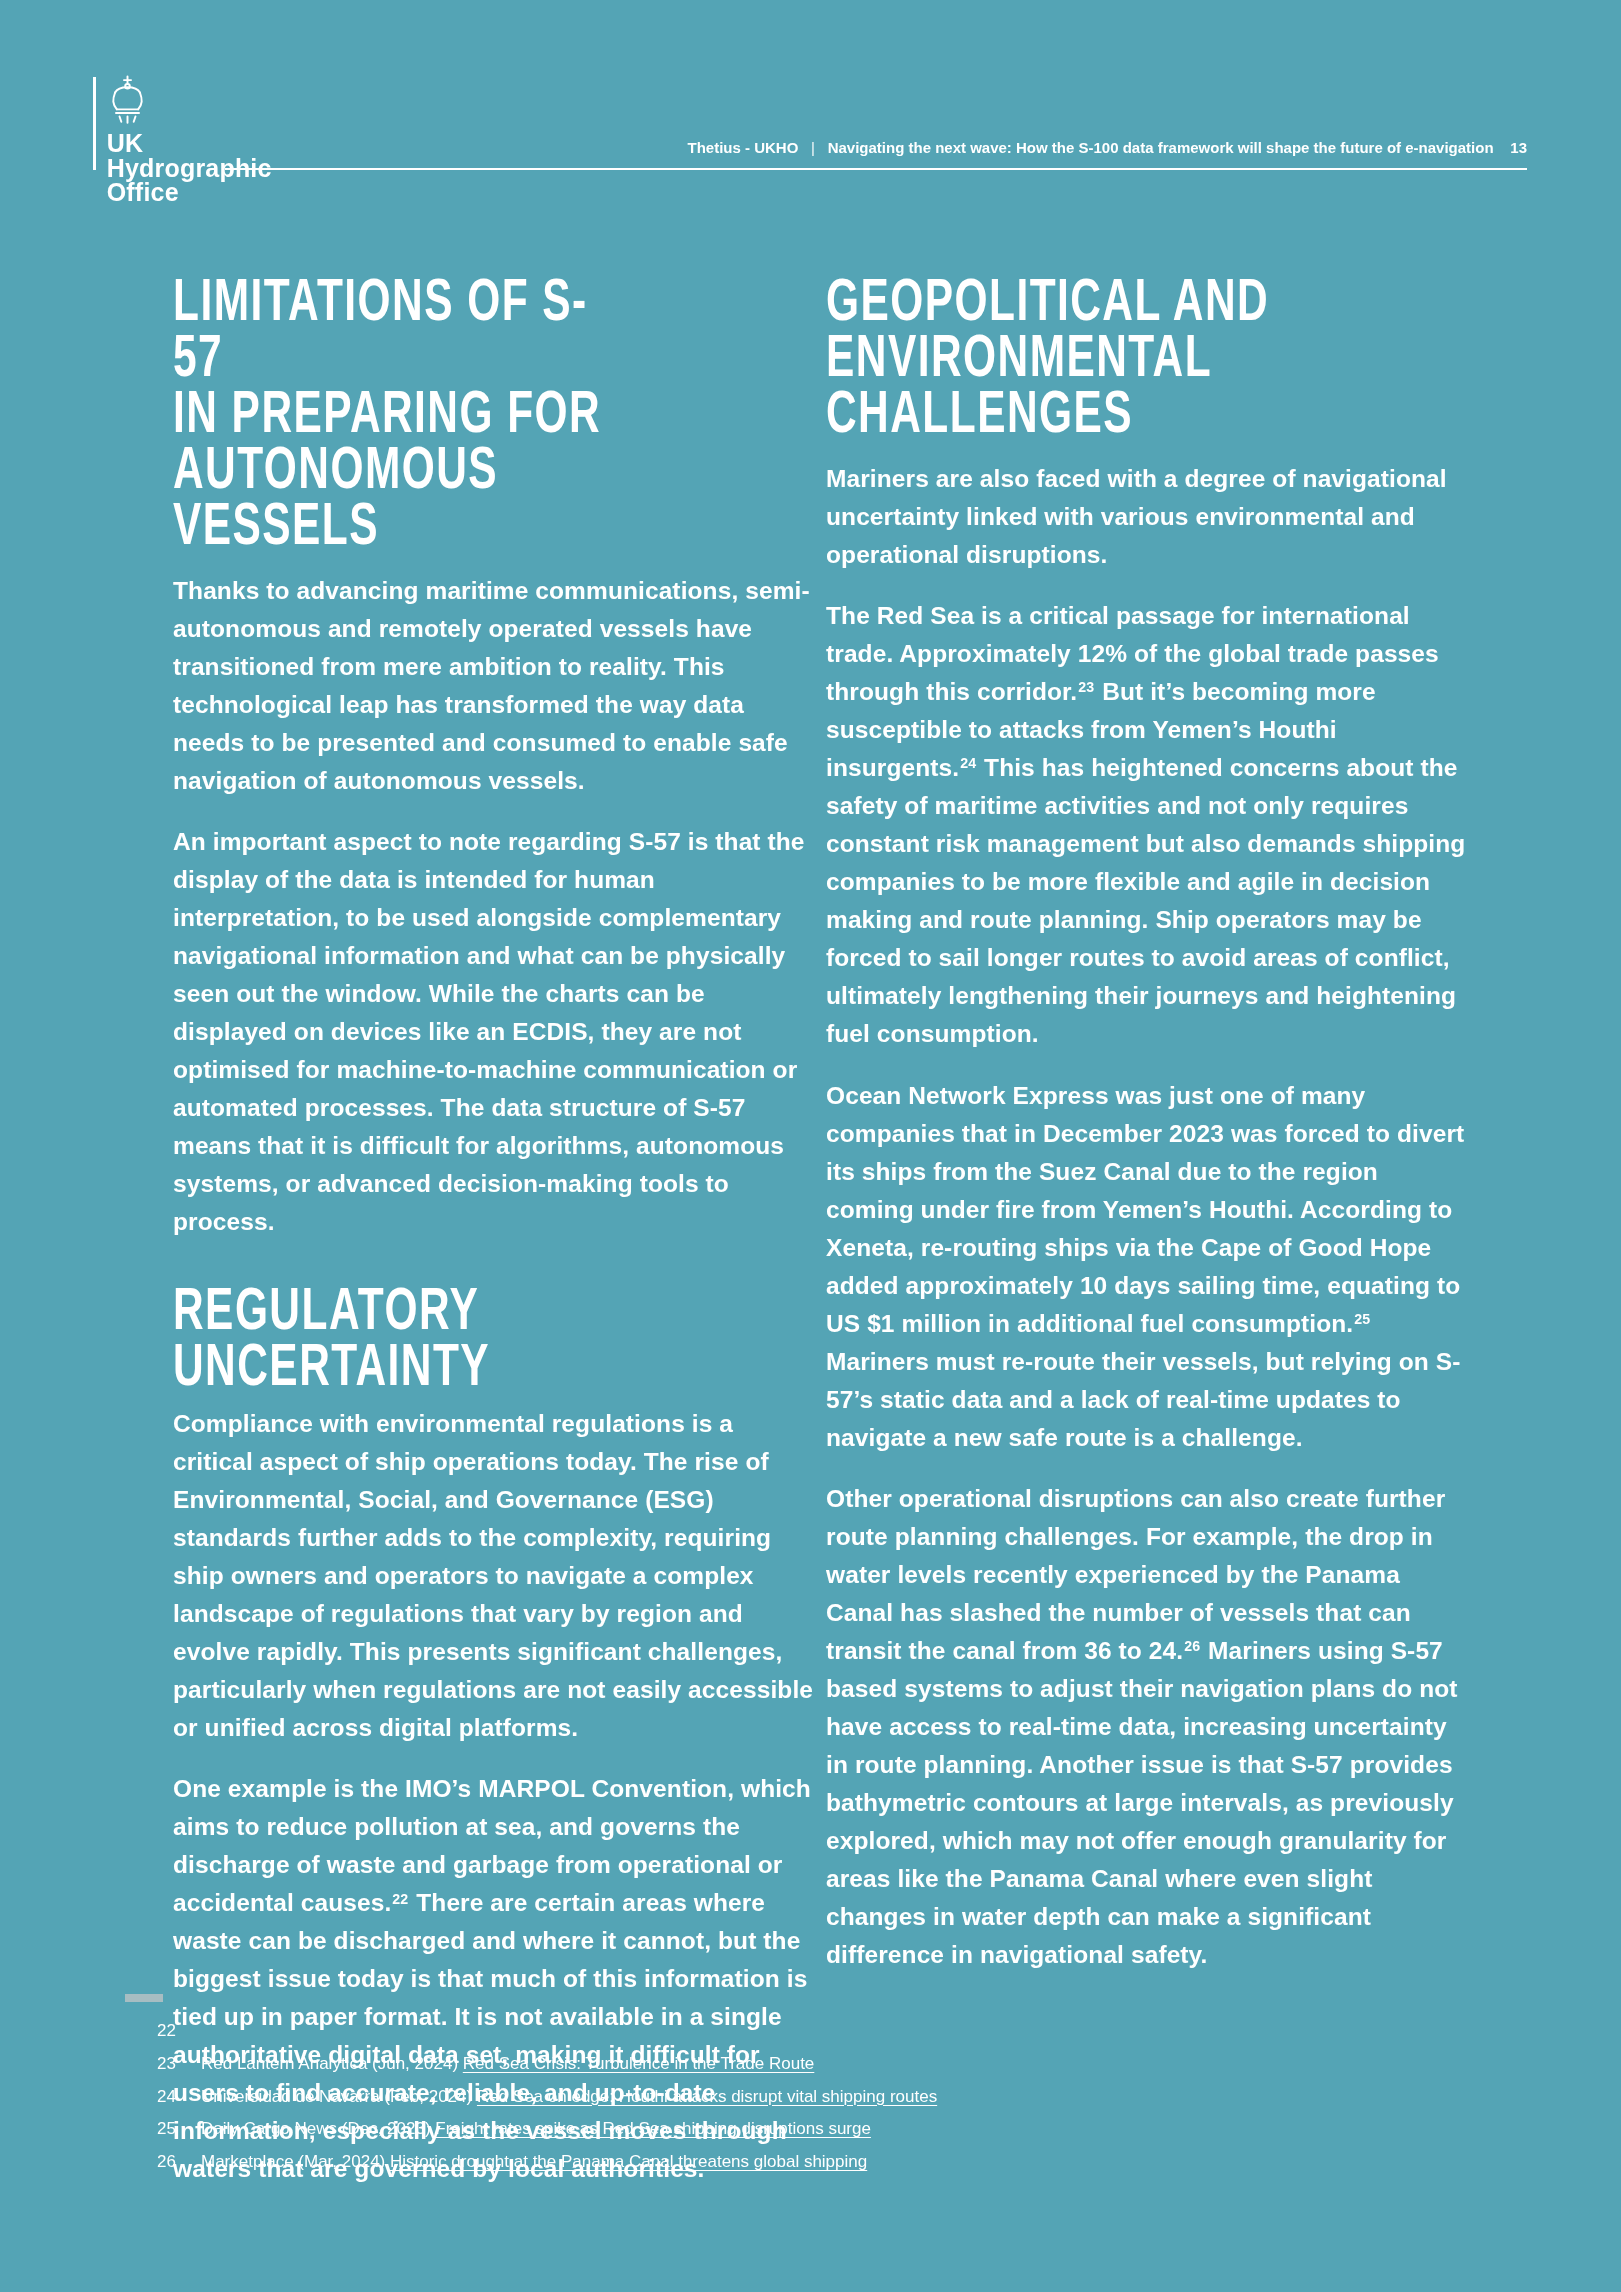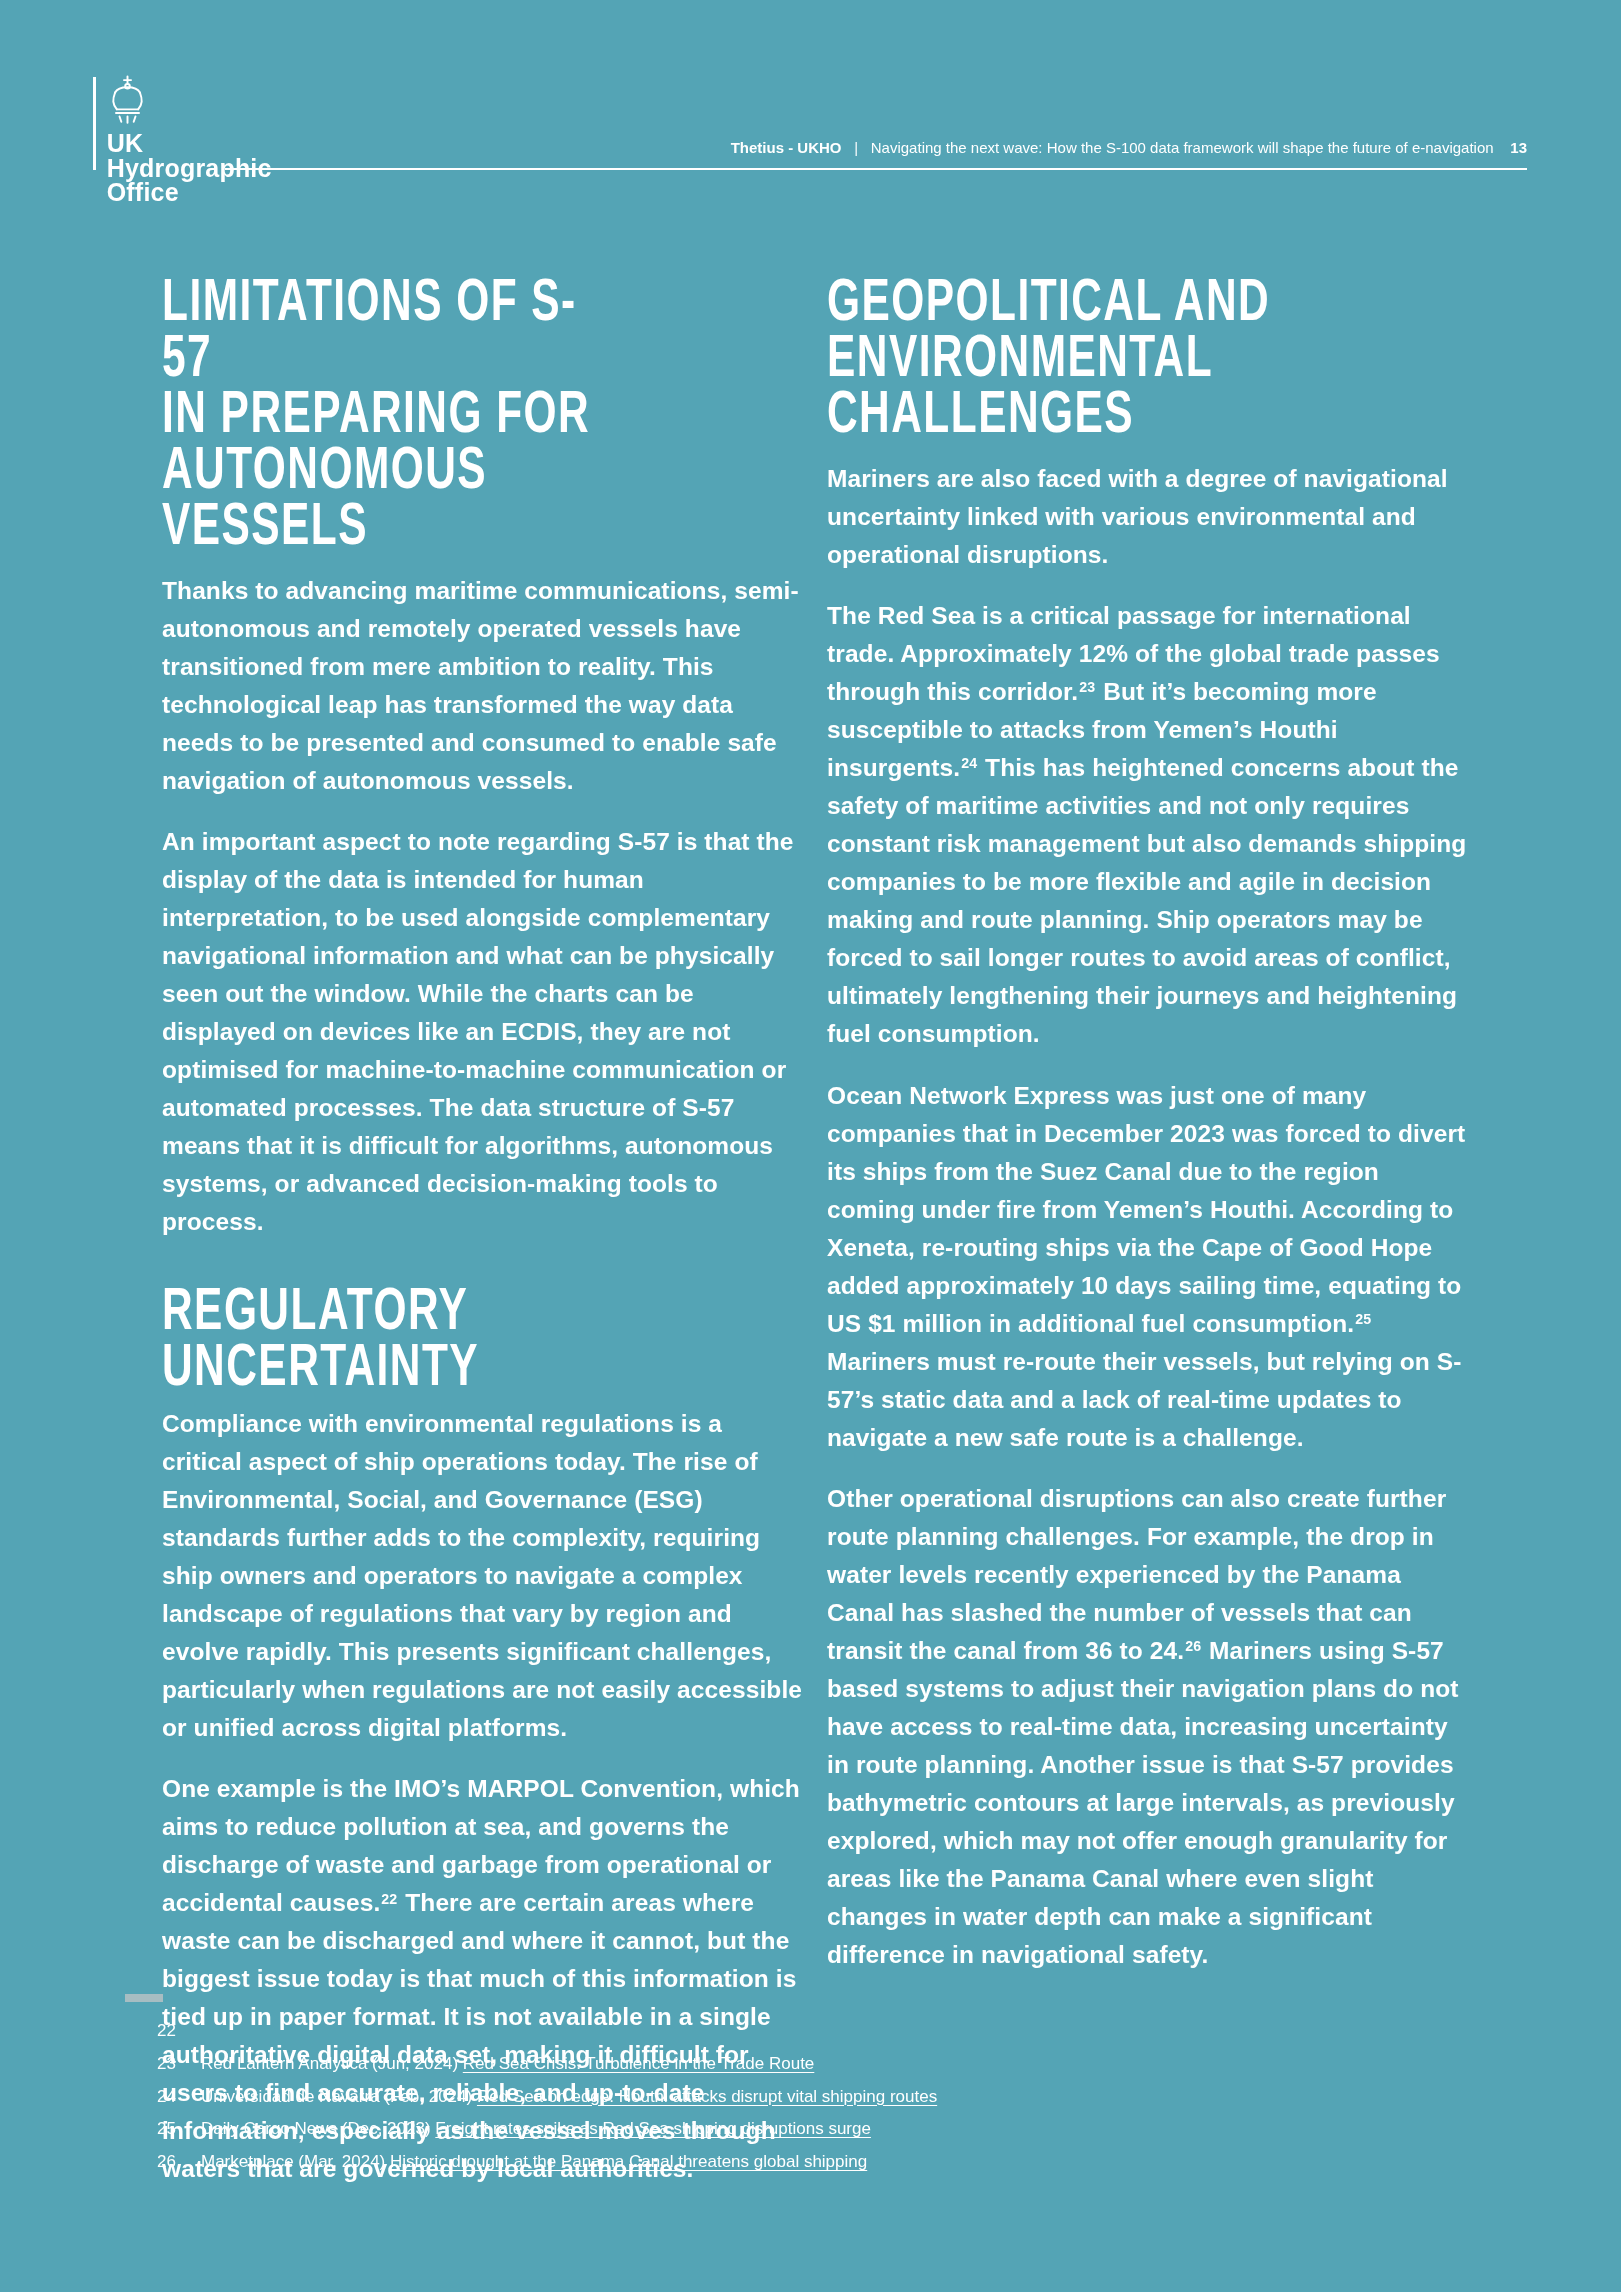--- a/index.html
+++ b/index.html
@@ -9,26 +9,26 @@
   
   .logo { position:absolute; left:93px; top:73px; width:216px; height:108px; }
   .logo-bar { position:absolute; left:0; top:3.9px; width:3.4px; height:93px; background:#fff; }
   .logo-crown { position:absolute; left:14.7px; top:0; }
   .logo-text { position:absolute; left:13.7px; top:58px; font-size:25px; font-weight:700; line-height:24.5px; white-space:pre-line; letter-spacing:0.2px; }
 
   
   .running-head { position:absolute; top:119px; right:94px; font-size:15px; display:flex; align-items:baseline; white-space:nowrap;text-align:right; }
   .rh-brand { font-weight:700; }
   .rh-sep { margin:0 12.7px; opacity:.95; }
-  .rh-title { font-weight:400; }
+  .rh-title { font-weight:700; }
   .rh-page { font-weight:700; margin-left:16.7px;margin-top:20px; }
   .rule { position:absolute; top:168px; left:225px; width:1302px; height:2px; background:#fff; }
 
   
-  .columns { position:absolute; left:162px; top:272px; width:1306px; display:grid; grid-template-columns:642px 643px; column-gap:23px; }
+  .columns { position:absolute; left:173px; top:272px; width:1306px; display:grid; grid-template-columns:642px 643px; column-gap:11px; }
   .section-heading { font-size:59px; line-height:56px; font-weight:700; letter-spacing:2px; white-space:pre-line; transform:scaleX(0.72); transform-origin:0 0; margin:0 0 19.6px 0; font-stretch:condensed; }
   .section-heading.mid { margin-top:40px; margin-bottom:11.8px; }
   .body-para { font-size:24.5px; line-height:38px; font-weight:700; letter-spacing:0.1px; margin:0 0 23.5px 0; }
   sup.fn-ref { font-size:58%; line-height:0; vertical-align:baseline; position:relative; top:-0.55em; margin:0 1px; }
 
   
   .fn-divider { position:absolute; left:125px; top:1994px; width:38px; height:7.8px; background:#a7bdc2; }
   .fn-list { position:absolute; left:157px; top:2021px; width:1372px; }
   .fn-row { display:flex; font-size:17px; line-height:19.6px; margin-bottom:13.2px; font-weight:400; }
   .fn-num { flex:0 0 44px; width:44px; }

